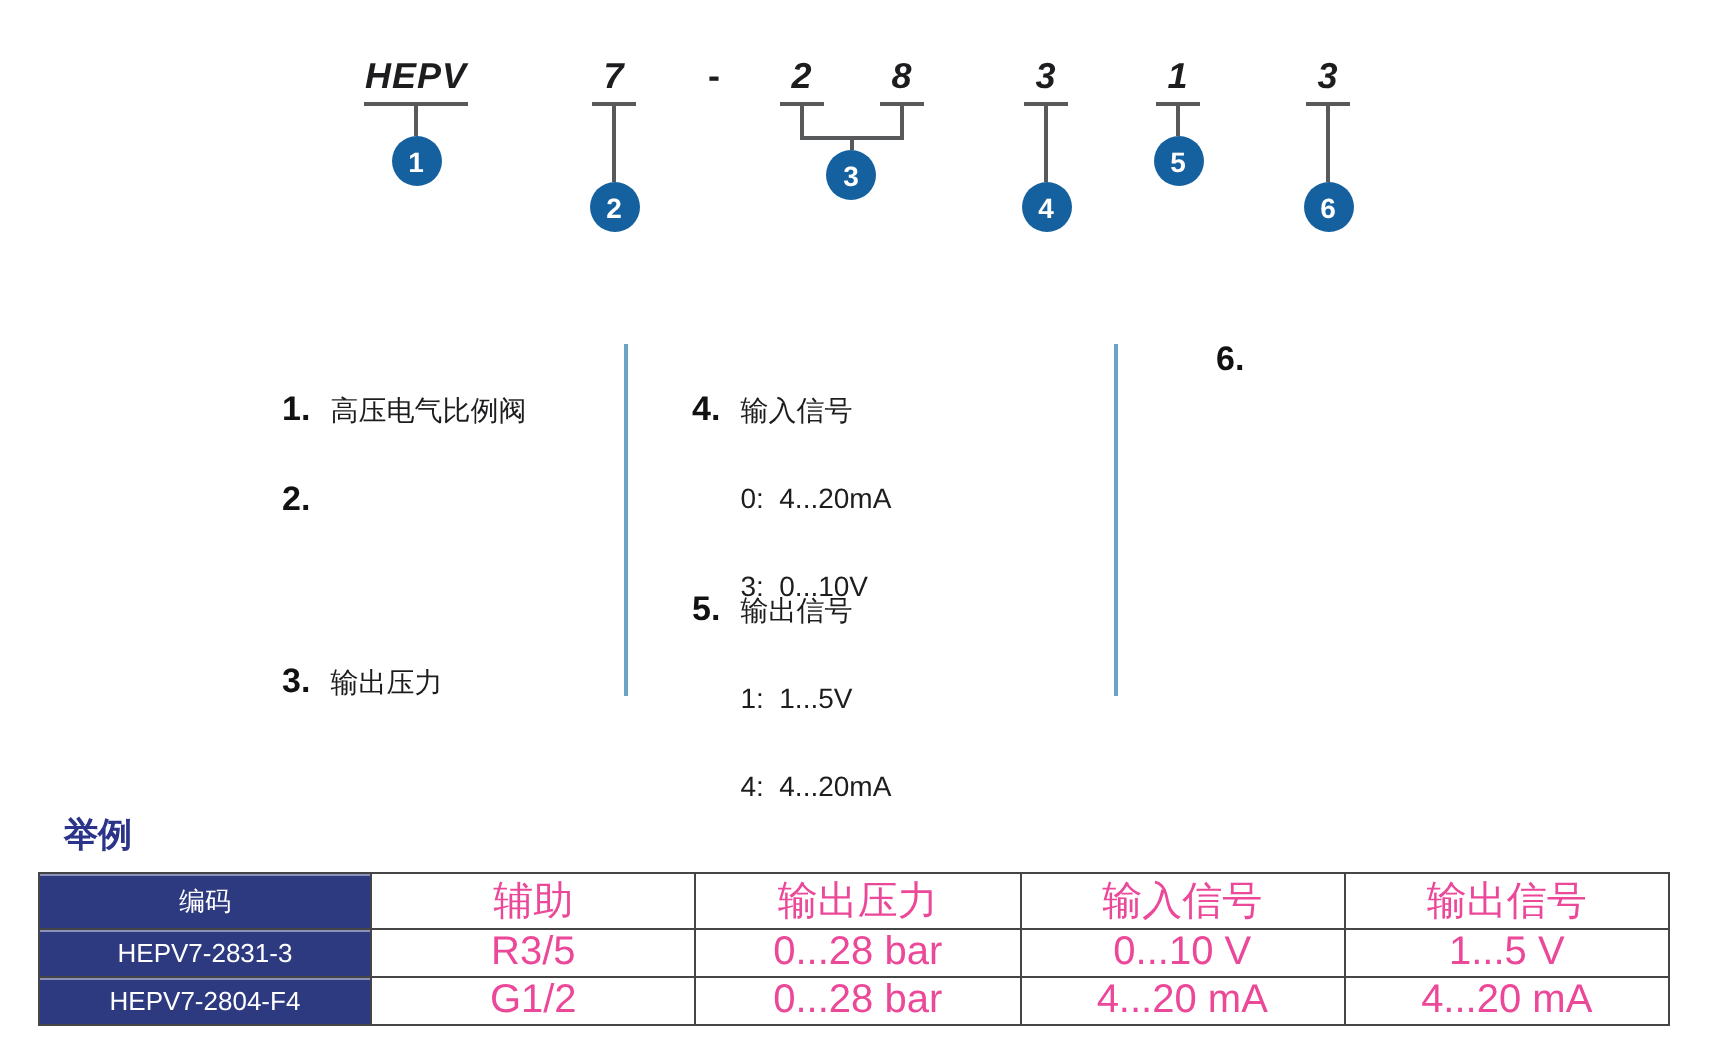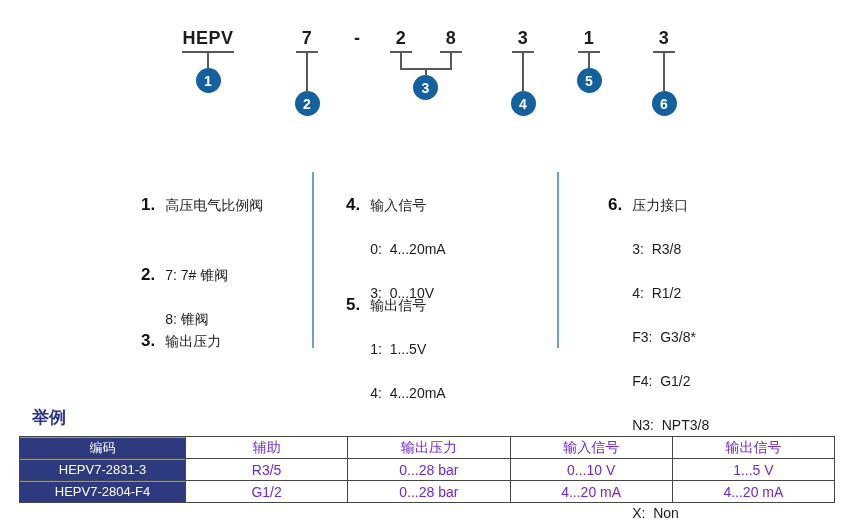--- a/index.html
+++ b/index.html
@@ -3,21 +3,21 @@
 <meta charset="utf-8">
 <style>
   * { margin:0; padding:0; box-sizing:border-box; }
   html,body { background:#ffffff; }
   body { font-family:"Liberation Sans","DejaVu Sans",sans-serif; color:#1d1d1f; }
   .page { position:relative; width:856px; height:531px; background:#fff; overflow:hidden; }
 
   
   .code-diagram { position:absolute; inset:0; }
   .drop { position:absolute; top:28px; display:flex; flex-direction:column; align-items:center; }
-  .code-text { font-size:18px; font-weight:bold; line-height:20px; color:#1d1d1f; letter-spacing:.5px; }
+  .code-text { font-size:18px; font-weight:bold; line-height:20px; color:#1d1d1f; letter-spacing:.5px;font-style:italic; }
   .underline { width:100%; height:2px; background:#58595b; margin-top:3px; }
   .stem { width:2px; background:#58595b; }
   .stem.short { height:15px; }
   .stem.long  { height:38px; }
   .badge { width:25px; height:25px; border-radius:50%; background:#15619f; color:#fff;
            font-size:14px; font-weight:bold; display:flex; align-items:center; justify-content:center; }
   .dash { position:absolute; top:28px; left:348px; width:18px; text-align:center;
           font-size:18px; font-weight:bold; line-height:20px; }
 
   
@@ -39,21 +39,21 @@
   .li-line { font-size:14px; line-height:18px; white-space:pre; color:#1d1d1f;margin-top:26px; }
   .divider { position:absolute; width:2px; background:#6ba3c5; }
   .divider.d1 { left:312px; top:172px; height:176px; }
   .divider.d2 { left:557px; top:172px; height:176px; }
 
   
   .example-title { position:absolute; left:32px; top:406px; font-size:17px; font-weight:bold; color:#2b3488; }
   table.example { position:absolute; left:19px; top:436px; width:816px;
                   border-collapse:collapse; table-layout:fixed; }
   table.example td { border:1px solid #454545; height:22px; text-align:center;
-                     font-size:14px; padding:0; background:#fff; color:#6d28d9; }
+                     font-size:20px; padding:0; background:#fff; color:#ec4899; }
   table.example col.c1 { width:166px; }
   table.example td.navy { background:#2e3a80; color:#ffffff; font-size:13px;
                           box-shadow:inset 0 1px 0 rgba(255,255,255,.45); }
 </style>
 </head>
 <body>
 
 <div class="page">
 
   <div class="code-diagram">
@@ -116,24 +116,20 @@
 
     <div class="legend-item" style="left:141px; top:170px;">
       <span class="li-num">1.</span>
       <div>
         <div class="li-line">高压电气比例阀</div>
       </div>
     </div>
 
     <div class="legend-item" style="left:141px; top:240px;">
       <span class="li-num">2.</span>
-      <div>
-        <div class="li-line">7: 7# 锥阀</div>
-        <div class="li-line">8: 锥阀</div>
-      </div>
     </div>
 
     <div class="legend-item" style="left:141px; top:306px;">
       <span class="li-num">3.</span>
       <div>
         <div class="li-line">输出压力</div>
       </div>
     </div>
 
     <span class="divider d1"></span>
@@ -153,30 +149,20 @@
         <div class="li-line">输出信号</div>
         <div class="li-line">1:  1...5V</div>
         <div class="li-line">4:  4...20mA</div>
       </div>
     </div>
 
     <span class="divider d2"></span>
 
     <div class="legend-item" style="left:608px; top:170px;">
       <span class="li-num">6.</span>
-      <div>
-        <div class="li-line">压力接口</div>
-        <div class="li-line">3:  R3/8</div>
-        <div class="li-line">4:  R1/2</div>
-        <div class="li-line">F3:  G3/8*</div>
-        <div class="li-line">F4:  G1/2</div>
-        <div class="li-line">N3:  NPT3/8</div>
-        <div class="li-line">N4:  NPT1/2</div>
-        <div class="li-line">X:  Non</div>
-      </div>
     </div>
   </div>
 
   <div class="example-title">举例</div>
 
   <table class="example">
     <colgroup>
       <col class="c1">
         <col>
         <col>

